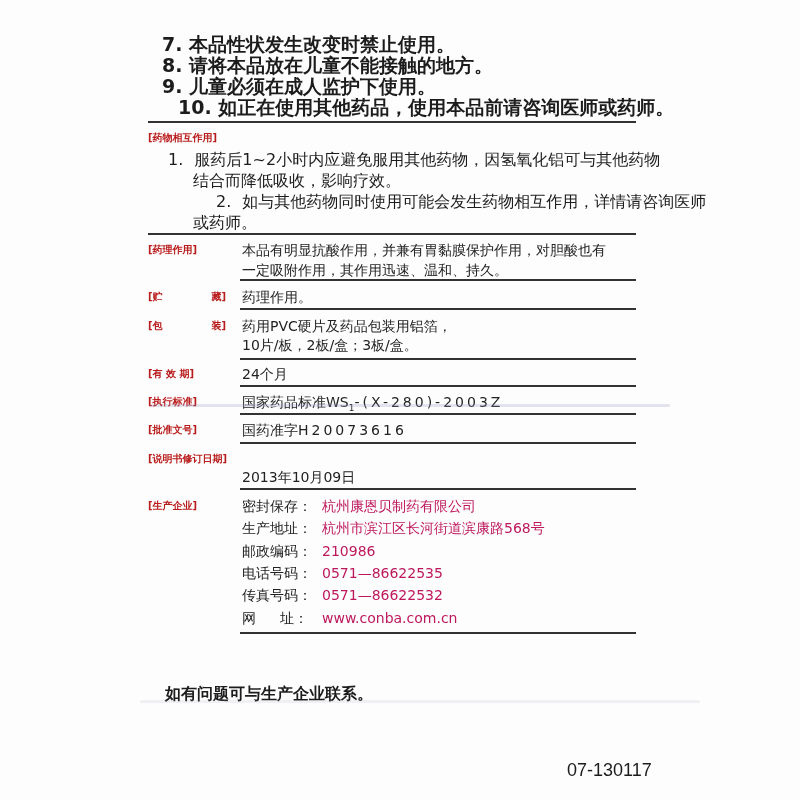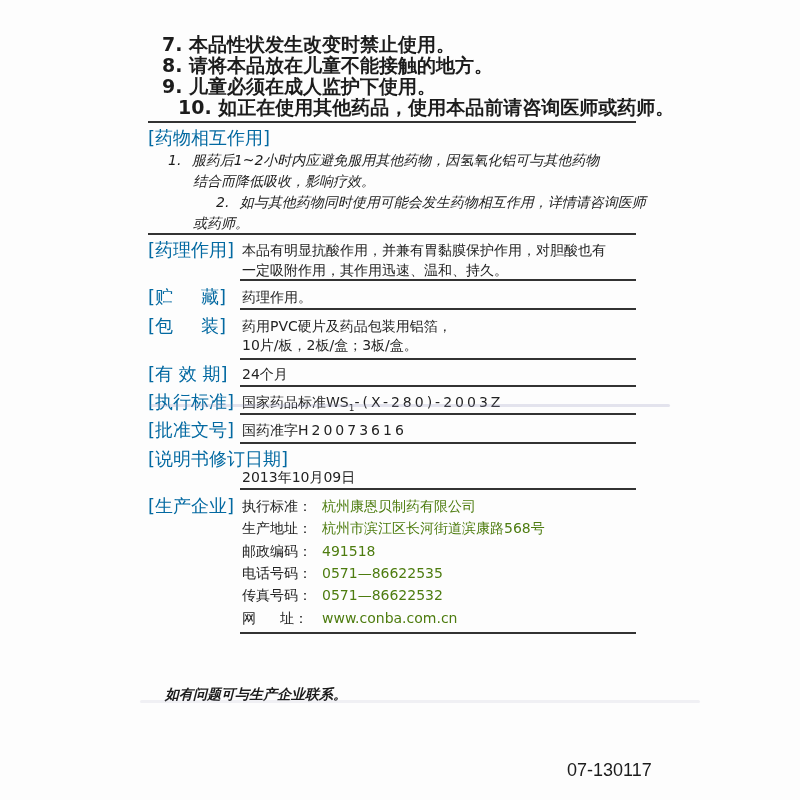--- a/index.html
+++ b/index.html
@@ -3,29 +3,29 @@
 <meta charset="utf-8">
 <style>
   html, body { margin:0; padding:0; }
   body {
     width:800px; height:800px; background:#fdfdfd; position:relative; overflow:hidden;
     font-family:"DejaVu Sans","Liberation Sans",sans-serif; color:#1c1c1c;
   }
   .abs { position:absolute; white-space:nowrap; }
   .bold { font-weight:bold; }
   .t15 { font-size:19px; line-height:20px; }
-  .t14 { font-size:14px; line-height:20px;font-style:italic; }
+  .t14 { font-size:16px; line-height:20px; }
   .rule { position:absolute; height:2px; background:#333; }
-  .lbl { position:absolute; font-size:18px; line-height:20px; white-space:nowrap; left:148px; color:#0369a1; }
+  .lbl { position:absolute; font-size:10px; line-height:20px; white-space:nowrap; left:148px; color:#b91c1c;font-weight:bold; }
   .val { position:absolute; font-size:14px; line-height:20px; white-space:nowrap; left:242px; color:#222; }
   .tracked { letter-spacing:3px; }
   .lbl-spread { display:inline-flex; justify-content:space-between; width:78px; }
   .contact-key { position:absolute; left:242px; font-size:14px; line-height:20px; white-space:nowrap; color:#222; }
   .contact-key.spread { display:flex; justify-content:space-between; width:66px; }
-  .contact-val { position:absolute; left:322px; font-size:14px; line-height:20px; white-space:nowrap; color:#4d7c0f;text-align:right; }
+  .contact-val { position:absolute; left:322px; font-size:14px; line-height:20px; white-space:nowrap; color:#be185d;text-align:right; }
   .smudge { position:absolute; height:3px; background:rgba(150,150,190,0.25); border-radius:2px; }
 </style>
 </head>
 <body>
 
 <div class="abs t15 bold" style="left:162px; top:34px;">
   <span>7.</span>
   <span>本品性状发生改变时禁止使用。</span>
 </div>
 <div class="abs t15 bold" style="left:162px; top:55px;">
@@ -104,28 +104,28 @@
 
 <div class="rule" style="left:240px; top:442px; width:396px;"></div>
 
 <div class="lbl" style="top:449px;">[说明书修订日期]</div>
 <div class="val" style="top:467px;">2013年10月09日</div>
 
 <div class="rule" style="left:240px; top:488px; width:396px;"></div>
 
 <div class="lbl" style="top:496px;">[生产企业]</div>
 
-<div class="contact-key" style="top:496px;">执行标准：</div>
+<div class="contact-key" style="top:496px;">密封保存：</div>
 <div class="contact-val" style="top:496px;">杭州康恩贝制药有限公司</div>
 
 <div class="contact-key" style="top:518px;">生产地址：</div>
 <div class="contact-val" style="top:518px;">杭州市滨江区长河街道滨康路568号</div>
 
 <div class="contact-key" style="top:541px;">邮政编码：</div>
-<div class="contact-val" style="top:541px;">491518</div>
+<div class="contact-val" style="top:541px;">210986</div>
 
 <div class="contact-key" style="top:563px;">电话号码：</div>
 <div class="contact-val" style="top:563px;">0571—86622535</div>
 
 <div class="contact-key" style="top:585px;">传真号码：</div>
 <div class="contact-val" style="top:585px;">0571—86622532</div>
 
 <div class="contact-key spread" style="top:608px;">
   <span>网</span>
     <span>址：</span>

